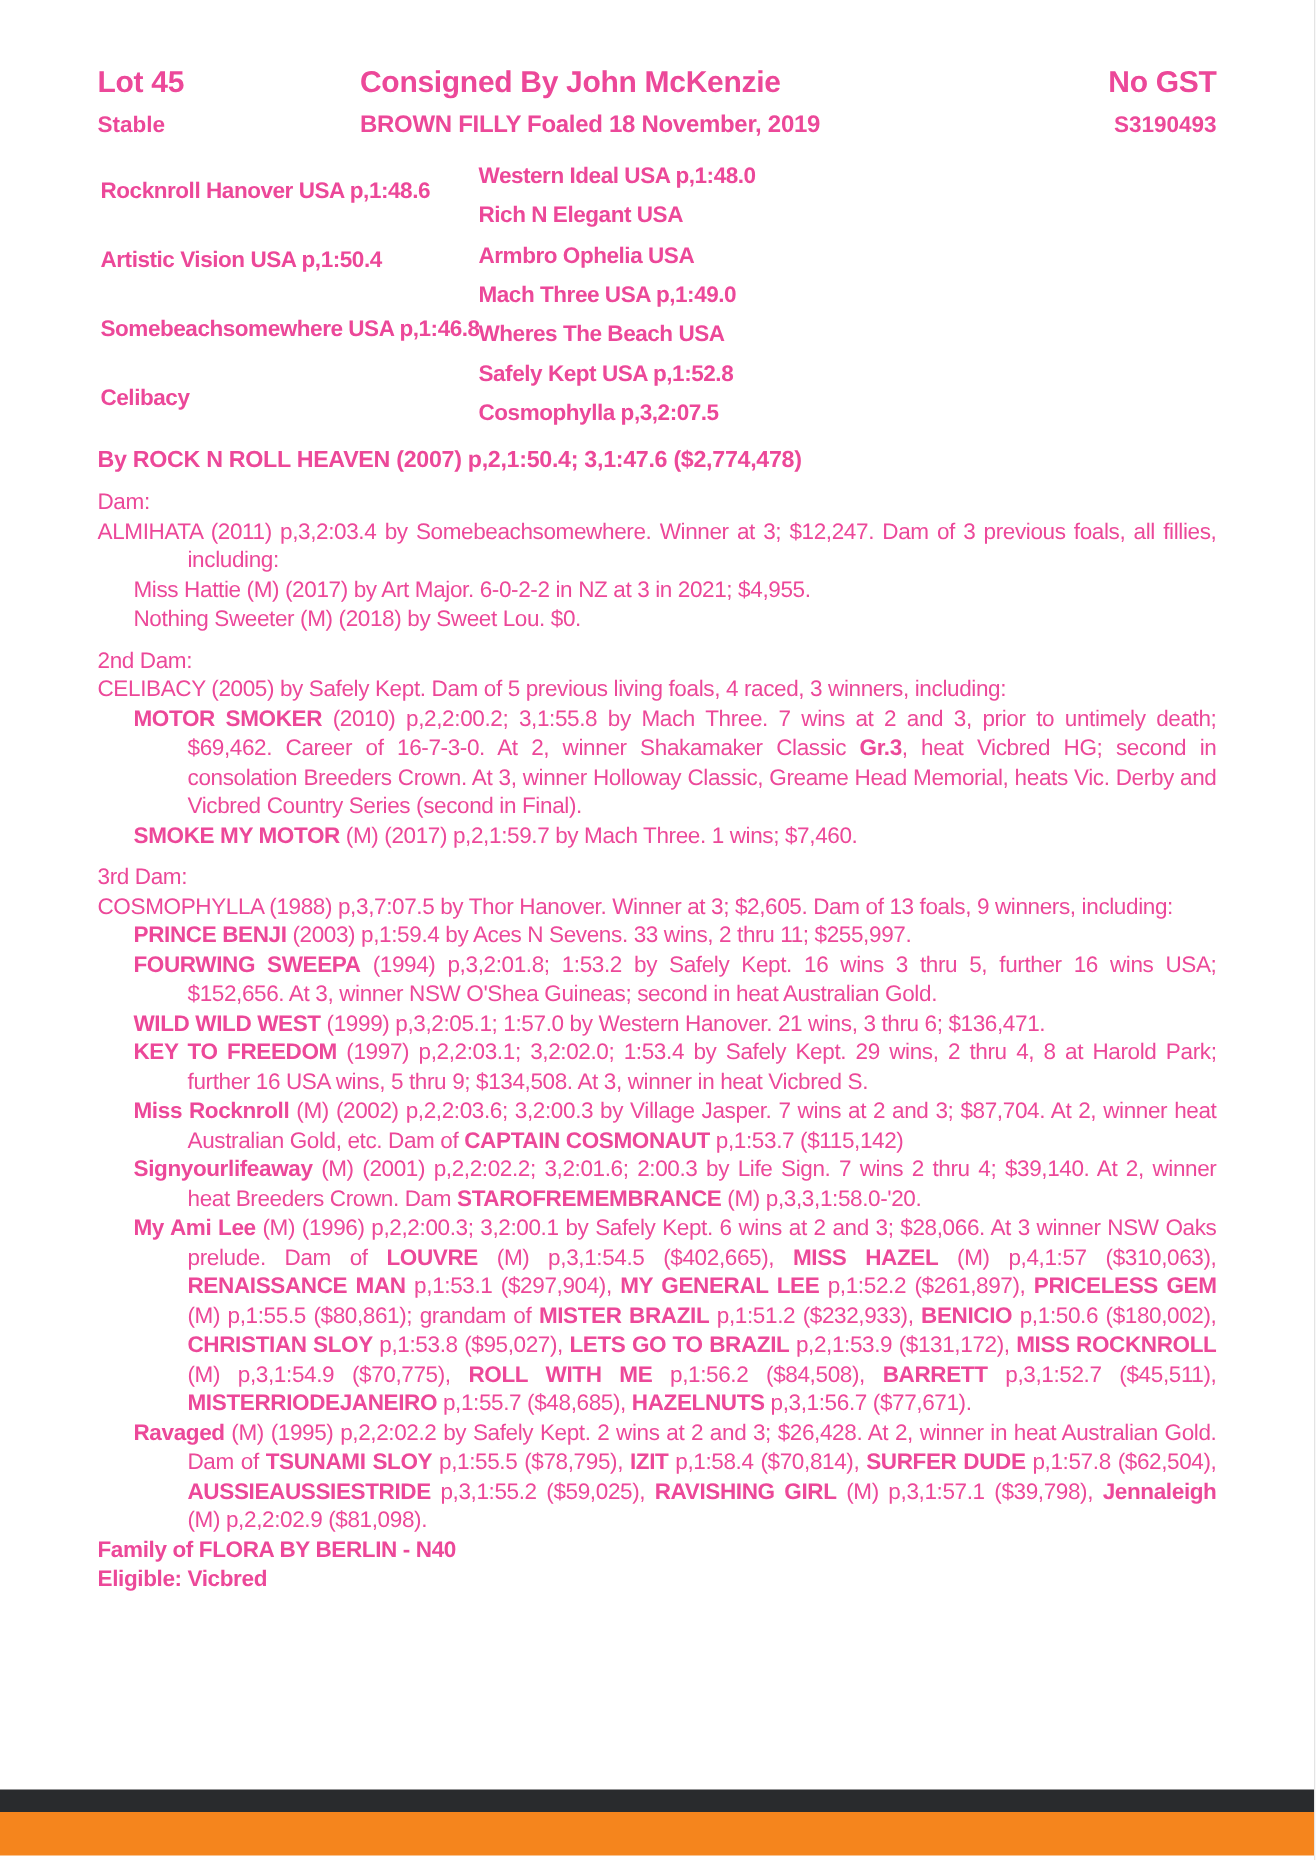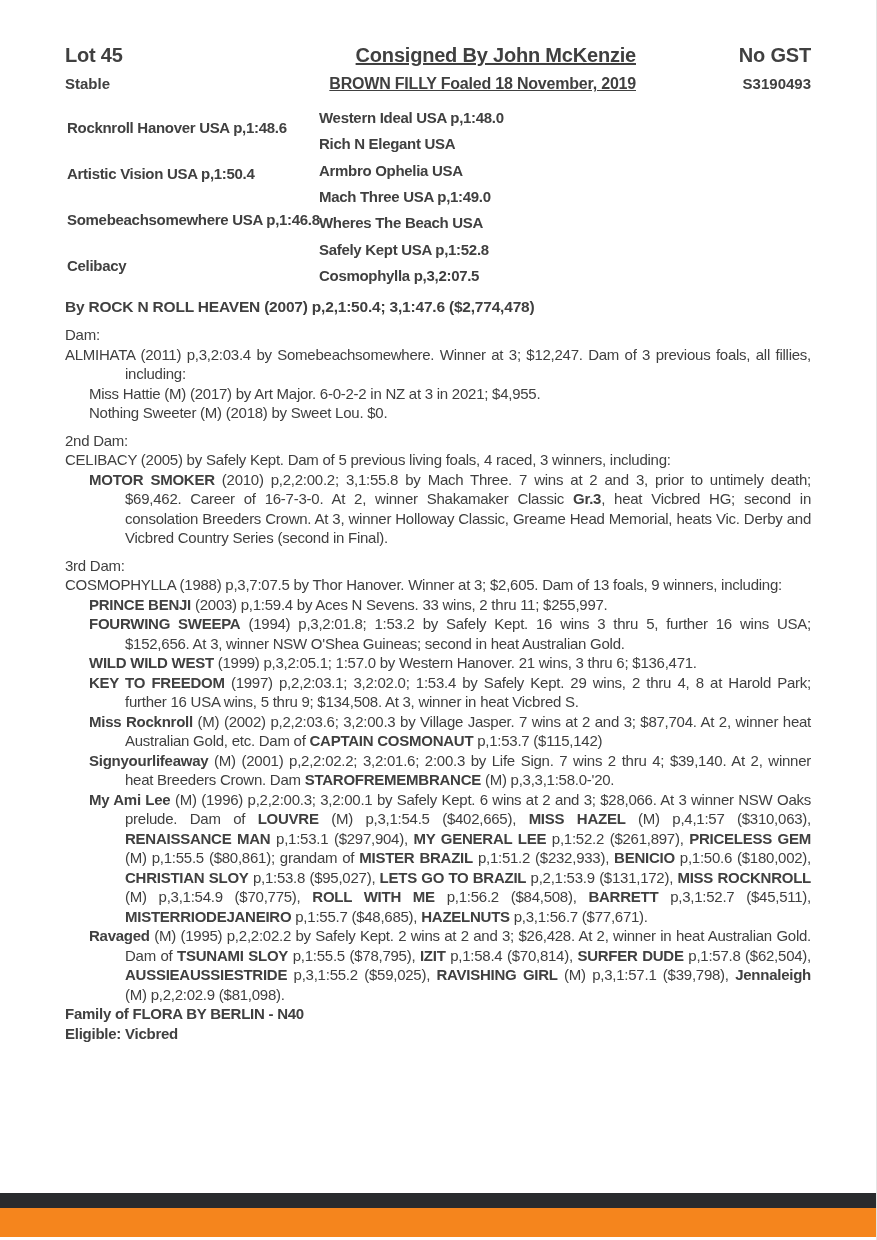--- a/index.html
+++ b/index.html
@@ -1,29 +1,29 @@
 <!DOCTYPE html>
 <html><head>
 <meta charset="utf-8">
 <title>Lot 45</title>
 <style>
   html,body{margin:0;padding:0;background:#ffffff;}
   .page{
     position:relative;width:877px;height:1240px;background:#ffffff;
-    font-family:"Liberation Sans",sans-serif;color:#404040;
+    font-family:"Liberation Sans",sans-serif;color:#ec4899;
     overflow:hidden;box-sizing:border-box;border-right:1px solid #e4e4e4;
   }
   
   .hdr{padding:44px 65px 0 65px;}
   .hdr-row{display:grid;grid-template-columns:175px 1fr 175px;align-items:baseline;}
   .hdr-row.r1 > div{font-weight:700;font-size:20px;letter-spacing:-0.2px;line-height:23px;}
   .hdr-row.r2{margin-top:8px;}
   .hdr-row.r2 .cell-left,.hdr-row.r2 .cell-right{font-weight:700;font-size:15px;line-height:18px;}
   .hdr-row.r2 .cell-center{font-weight:700;font-size:16px;line-height:18px;letter-spacing:-0.2px;}
-  .cell-center{text-align:right;text-decoration:underline;}
+  .cell-center{text-align:left;}
   .cell-right{text-align:right;}
   
   .pedigree{margin:11px 65px 0 67px;height:185px;display:flex;}
   .ped-col{display:flex;flex-direction:column;}
   .ped-col.gen1{width:244px;}
   .ped-col.gen2{width:252px;}
   .ped-col.gen3{flex:1;}
   .ped-cell{flex:1;display:flex;align-items:center;font-weight:700;font-size:15px;
     letter-spacing:-0.3px;white-space:nowrap;}
   
@@ -78,20 +78,21 @@
   <div class="byline">By ROCK N ROLL HEAVEN (2007) p,2,1:50.4; 3,1:47.6 ($2,774,478)</div>
 
   <div class="textblock" id="sections">
       <div class="section-heading">Dam:</div>
       <div class="para main"><span>ALMIHATA (2011) p,3,2:03.4 by Somebeachsomewhere. Winner at 3; $12,247. Dam of 3 previous foals, all fillies, including:</span></div>
       <div class="para foal"><span>Miss Hattie (M) (2017) by Art Major. 6-0-2-2 in NZ at 3 in 2021; $4,955.</span></div>
       <div class="para foal"><span>Nothing Sweeter (M) (2018) by Sweet Lou. $0.</span></div>
       <div class="section-heading">2nd Dam:</div>
       <div class="para main"><span>CELIBACY (2005) by Safely Kept. Dam of 5 previous living foals, 4 raced, 3 winners, including:</span></div>
       <div class="para foal"><span class="b">MOTOR SMOKER</span><span> (2010) p,2,2:00.2; 3,1:55.8 by Mach Three. 7 wins at 2 and 3, prior to untimely death; $69,462. Career of 16-7-3-0. At 2, winner Shakamaker Classic </span><span class="b">Gr.3</span><span>, heat Vicbred HG; second in consolation Breeders Crown. At 3, winner Holloway Classic, Greame Head Memorial, heats Vic. Derby and Vicbred Country Series (second in Final).</span></div>
+      <div class="para foal"><span class="b">SMOKE MY MOTOR</span><span> (M) (2017) p,2,1:59.7 by Mach Three. 1 wins; $7,460.</span></div>
       <div class="section-heading">3rd Dam:</div>
       <div class="para main"><span>COSMOPHYLLA (1988) p,3,7:07.5 by Thor Hanover. Winner at 3; $2,605. Dam of 13 foals, 9 winners, including:</span></div>
       <div class="para foal"><span class="b">PRINCE BENJI</span><span> (2003) p,1:59.4 by Aces N Sevens. 33 wins, 2 thru 11; $255,997.</span></div>
       <div class="para foal"><span class="b">FOURWING SWEEPA</span><span> (1994) p,3,2:01.8; 1:53.2 by Safely Kept. 16 wins 3 thru 5, further 16 wins USA; $152,656. At 3, winner NSW O'Shea Guineas; second in heat Australian Gold.</span></div>
       <div class="para foal"><span class="b">WILD WILD WEST</span><span> (1999) p,3,2:05.1; 1:57.0 by Western Hanover. 21 wins, 3 thru 6; $136,471.</span></div>
       <div class="para foal"><span class="b">KEY TO FREEDOM</span><span> (1997) p,2,2:03.1; 3,2:02.0; 1:53.4 by Safely Kept. 29 wins, 2 thru 4, 8 at Harold Park; further 16 USA wins, 5 thru 9; $134,508. At 3, winner in heat Vicbred S.</span></div>
       <div class="para foal"><span class="b">Miss Rocknroll</span><span> (M) (2002) p,2,2:03.6; 3,2:00.3 by Village Jasper. 7 wins at 2 and 3; $87,704. At 2, winner heat Australian Gold, etc. Dam of </span><span class="b">CAPTAIN COSMONAUT</span><span> p,1:53.7 ($115,142)</span></div>
       <div class="para foal"><span class="b">Signyourlifeaway</span><span> (M) (2001) p,2,2:02.2; 3,2:01.6; 2:00.3 by Life Sign. 7 wins 2 thru 4; $39,140. At 2, winner heat Breeders Crown. Dam </span><span class="b">STAROFREMEMBRANCE</span><span> (M) p,3,3,1:58.0-'20.</span></div>
       <div class="para foal"><span class="b">My Ami Lee</span><span> (M) (1996) p,2,2:00.3; 3,2:00.1 by Safely Kept. 6 wins at 2 and 3; $28,066. At 3 winner NSW Oaks prelude. Dam of </span><span class="b">LOUVRE</span><span> (M) p,3,1:54.5 ($402,665), </span><span class="b">MISS HAZEL</span><span> (M) p,4,1:57 ($310,063), </span><span class="b">RENAISSANCE MAN</span><span> p,1:53.1 ($297,904), </span><span class="b">MY GENERAL LEE</span><span> p,1:52.2 ($261,897), </span><span class="b">PRICELESS GEM</span><span> (M) p,1:55.5 ($80,861); grandam of </span><span class="b">MISTER BRAZIL</span><span> p,1:51.2 ($232,933), </span><span class="b">BENICIO</span><span> p,1:50.6 ($180,002), </span><span class="b">CHRISTIAN SLOY</span><span> p,1:53.8 ($95,027), </span><span class="b">LETS GO TO BRAZIL</span><span> p,2,1:53.9 ($131,172), </span><span class="b">MISS ROCKNROLL</span><span> (M) p,3,1:54.9 ($70,775), </span><span class="b">ROLL WITH ME</span><span> p,1:56.2 ($84,508), </span><span class="b">BARRETT</span><span> p,3,1:52.7 ($45,511), </span><span class="b">MISTERRIODEJANEIRO</span><span> p,1:55.7 ($48,685), </span><span class="b">HAZELNUTS</span><span> p,3,1:56.7 ($77,671).</span></div>
       <div class="para foal"><span class="b">Ravaged</span><span> (M) (1995) p,2,2:02.2 by Safely Kept. 2 wins at 2 and 3; $26,428. At 2, winner in heat Australian Gold. Dam of </span><span class="b">TSUNAMI SLOY</span><span> p,1:55.5 ($78,795), </span><span class="b">IZIT</span><span> p,1:58.4 ($70,814), </span><span class="b">SURFER DUDE</span><span> p,1:57.8 ($62,504), </span><span class="b">AUSSIEAUSSIESTRIDE</span><span> p,3,1:55.2 ($59,025), </span><span class="b">RAVISHING GIRL</span><span> (M) p,3,1:57.1 ($39,798), </span><span class="b">Jennaleigh</span><span> (M) p,2,2:02.9 ($81,098).</span></div>

